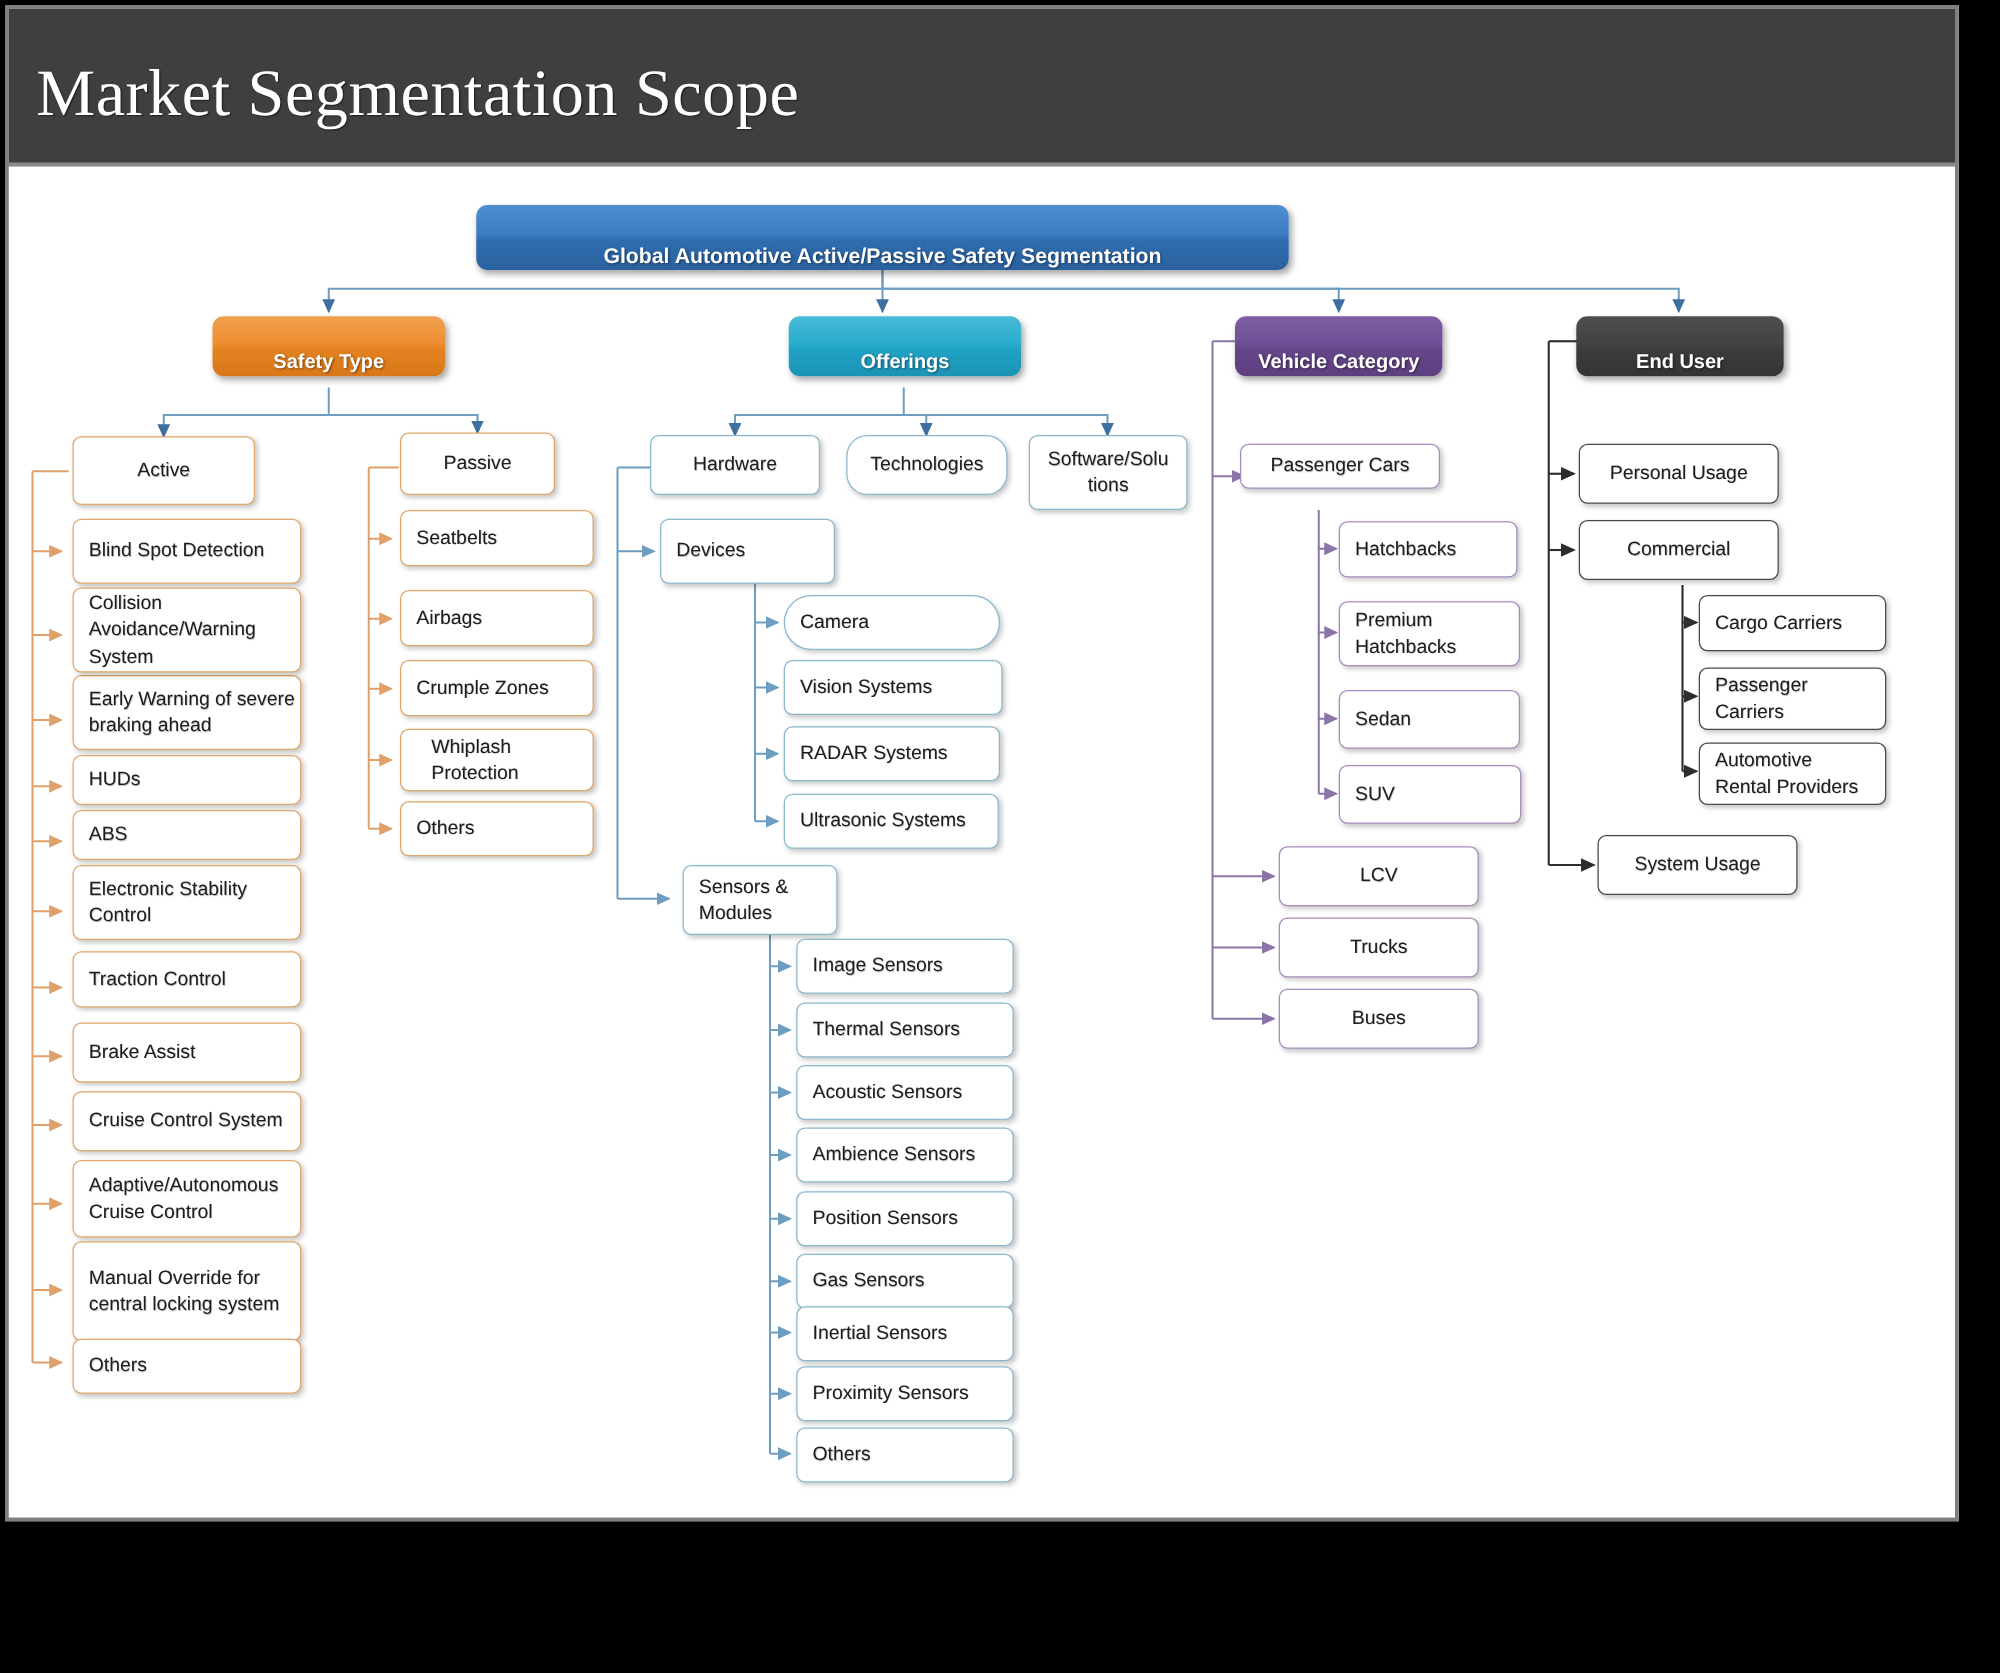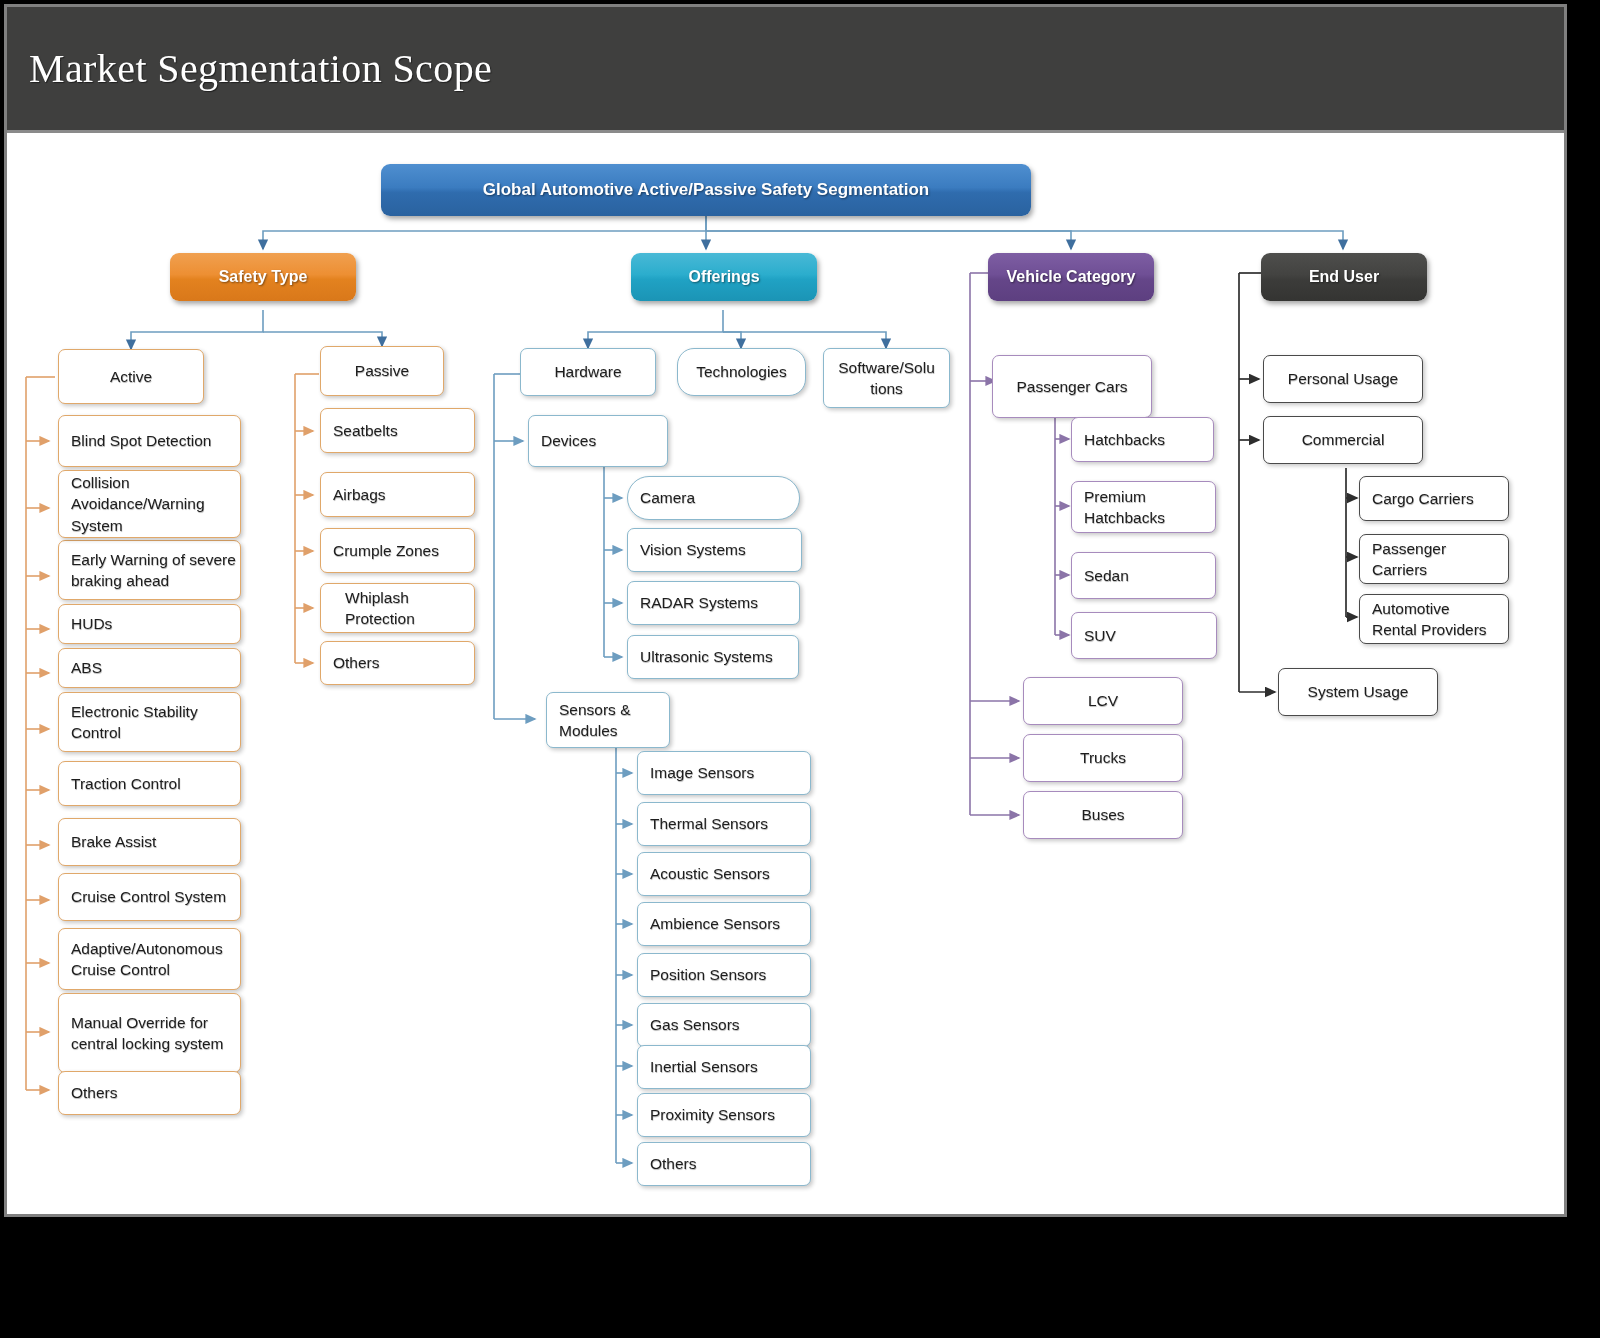--- a/index.html
+++ b/index.html
@@ -2,38 +2,38 @@
 <html><head>
 <meta charset="utf-8">
 <style>
   html,body{margin:0;padding:0;background:#000;}
   body{font-family:"Liberation Sans",sans-serif;}
   #page{position:relative;width:1600px;height:1338px;background:#000;overflow:hidden;}
   #frame{position:absolute;left:4px;top:4px;width:1563px;height:1213px;
          background:#fff;border:3px solid #808080;box-sizing:border-box;}
   #titlebar{position:absolute;left:0;top:0;width:100%;height:126px;background:#3f3f3e;
             box-sizing:border-box;border-bottom:3px solid #8a8a8a;}
-  #title{position:absolute;left:22px;top:38px;color:#fff;font-size:40px;
+  #title{position:absolute;left:22px;top:38px;color:#fff;font-size:53px;
          font-family:"Liberation Serif",serif;letter-spacing:.4px;
          text-shadow:1px 1px 1px rgba(0,0,0,.5);}
   #canvas{position:absolute;left:0;top:129px;width:100%;height:1081px;}
 
   
   #wires{position:absolute;left:0;top:0;width:1560px;height:1081px;}
 
   
   .node{position:absolute;box-sizing:border-box;display:flex;align-items:center;
         border-radius:7px;font-size:15.5px;color:#1d1d1d;
         text-shadow:0.5px 0.5px 0.7px rgba(0,0,0,.28);line-height:1.38;}
   .node .lbl{display:block;width:100%;}
 
   
   .banner{justify-content:center;text-align:center;color:#fff;font-weight:bold;
           font-size:16px;border-radius:9px;text-shadow:1px 1px 2px rgba(0,0,0,.45);
-          box-shadow:2px 3px 5px rgba(0,0,0,.35);border:none;}
+          box-shadow:2px 3px 5px rgba(0,0,0,.35);border:none;align-items:flex-end;}
   .banner.root{background:linear-gradient(180deg,#4f8fd0 0%,#3b7cc0 45%,#2f6cae 55%,#2a629f 100%);
                font-size:17px;}
   .banner.orange{background:linear-gradient(180deg,#f0a050 0%,#ed8f33 45%,#e3821f 55%,#d9781a 100%);}
   .banner.teal{background:linear-gradient(180deg,#49b9d6 0%,#2badcd 45%,#20a2c4 55%,#1b94b5 100%);}
   .banner.purple{background:linear-gradient(180deg,#7e5ea3 0%,#6f4f95 45%,#654689 55%,#5d3f80 100%);}
   .banner.dark{background:linear-gradient(180deg,#4e4e4c 0%,#434341 45%,#3c3c3a 55%,#343432 100%);}
 
   
   .card{background:#fff;box-shadow:2px 2px 4px rgba(0,0,0,.22);}
   .card.pad-l{padding-left:12px;}
@@ -305,21 +305,21 @@
       <div class="node card c-blue pad-l" style="left:630px;top:909px;width:174px;height:44px;">
         <span class="lbl">Inertial Sensors</span>
       </div>
       <div class="node card c-blue pad-l" style="left:630px;top:957px;width:174px;height:44px;">
         <span class="lbl">Proximity Sensors</span>
       </div>
       <div class="node card c-blue pad-l" style="left:630px;top:1006px;width:174px;height:44px;">
         <span class="lbl">Others</span>
       </div>
 
-      <div class="node card c-purple ctr" style="left:985px;top:219px;width:160px;height:63px;">
+      <div class="node card c-purple ctr" style="left:985px;top:219px;width:160px;height:36px;">
         <span class="lbl">Passenger Cars</span>
       </div>
       <div class="node card c-purple pad-l" style="left:1064px;top:281px;width:143px;height:45px;">
         <span class="lbl">Hatchbacks</span>
       </div>
       <div class="node card c-purple pad-l" style="left:1064px;top:345px;width:145px;height:52px;">
         <span class="lbl">
           <span>Premium</span><br>
           <span>Hatchbacks</span>
         </span>

